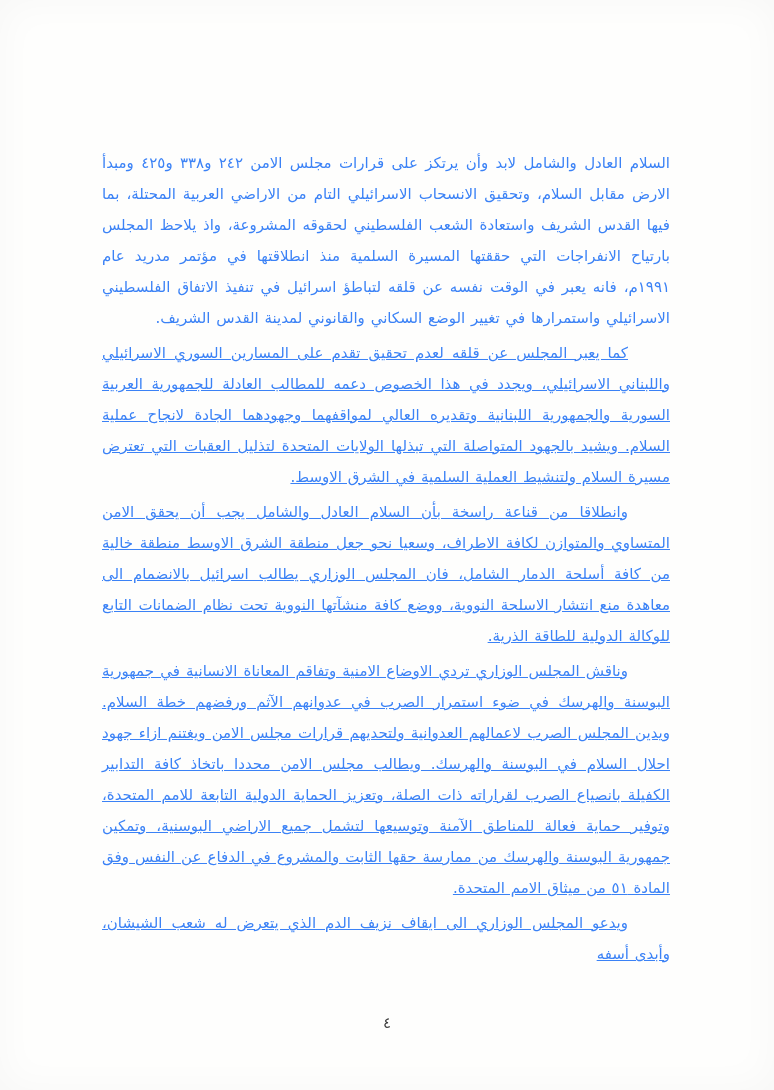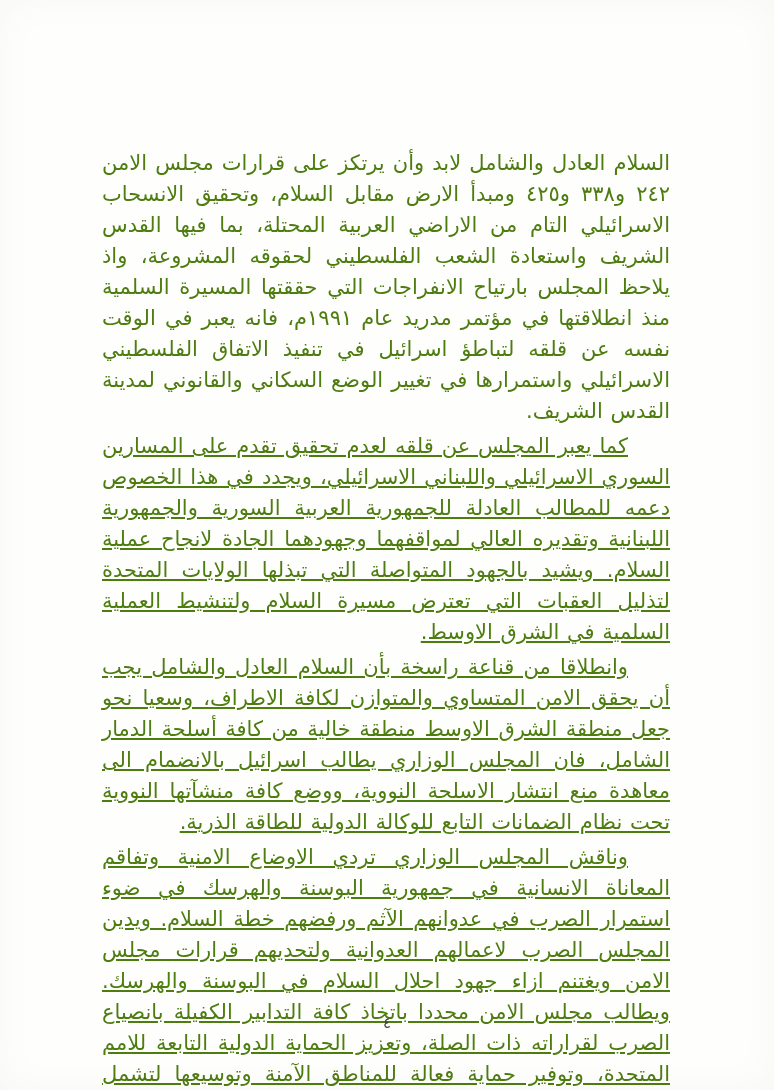--- a/index.html
+++ b/index.html
@@ -29,23 +29,23 @@
 
   .text-block {
     position: absolute;
     top: 148px;
     right: 104px;
     left: 102px;
     direction: rtl;
   }
 
   .para {
-    font-size: 21px;
+    font-size: 15px;
     line-height: 31px;
-    color: #4d7c0f;
+    color: #3b82f6;
     text-align: justify;
     text-align-last: right;
     word-spacing: 1px;
     margin-bottom: 4px;
   }
 
   .para.indent {
     text-indent: 42px;
     text-decoration: underline;
   }
@@ -68,17 +68,18 @@
 
   <div class="text-block">
     <p class="para">السلام العادل والشامل لابد وأن يرتكز على قرارات مجلس الامن ٢٤٢ و٣٣٨ و٤٢٥ ومبدأ الارض مقابل السلام، وتحقيق الانسحاب الاسرائيلي التام من الاراضي العربية المحتلة، بما فيها القدس الشريف واستعادة الشعب الفلسطيني لحقوقه المشروعة، واذ يلاحظ المجلس بارتياح الانفراجات التي حققتها المسيرة السلمية منذ انطلاقتها في مؤتمر مدريد عام ١٩٩١م، فانه يعبر في الوقت نفسه عن قلقه لتباطؤ اسرائيل في تنفيذ الاتفاق الفلسطيني الاسرائيلي واستمرارها في تغيير الوضع السكاني والقانوني لمدينة القدس الشريف.</p>
 
     <p class="para indent">كما يعبر المجلس عن قلقه لعدم تحقيق تقدم على المسارين السوري الاسرائيلي واللبناني الاسرائيلي، ويجدد في هذا الخصوص دعمه للمطالب العادلة للجمهورية العربية السورية والجمهورية اللبنانية وتقديره العالي لمواقفهما وجهودهما الجادة لانجاح عملية السلام. ويشيد بالجهود المتواصلة التي تبذلها الولايات المتحدة لتذليل العقبات التي تعترض مسيرة السلام ولتنشيط العملية السلمية في الشرق الاوسط.</p>
 
     <p class="para indent">وانطلاقا من قناعة راسخة بأن السلام العادل والشامل يجب أن يحقق الامن المتساوي والمتوازن لكافة الاطراف، وسعيا نحو جعل منطقة الشرق الاوسط منطقة خالية من كافة أسلحة الدمار الشامل، فان المجلس الوزاري يطالب اسرائيل بالانضمام الى معاهدة منع انتشار الاسلحة النووية، ووضع كافة منشآتها النووية تحت نظام الضمانات التابع للوكالة الدولية للطاقة الذرية.</p>
 
     <p class="para indent">وناقش المجلس الوزاري تردي الاوضاع الامنية وتفاقم المعاناة الانسانية في جمهورية البوسنة والهرسك في ضوء استمرار الصرب في عدوانهم الآثم ورفضهم خطة السلام. ويدين المجلس الصرب لاعمالهم العدوانية ولتحديهم قرارات مجلس الامن ويغتنم ازاء جهود احلال السلام في البوسنة والهرسك. ويطالب مجلس الامن محددا باتخاذ كافة التدابير الكفيلة بانصياع الصرب لقراراته ذات الصلة، وتعزيز الحماية الدولية التابعة للامم المتحدة، وتوفير حماية فعالة للمناطق الآمنة وتوسيعها لتشمل جميع الاراضي البوسنية، وتمكين جمهورية البوسنة والهرسك من ممارسة حقها الثابت والمشروع في الدفاع عن النفس وفق المادة ٥١ من ميثاق الامم المتحدة.</p>
 
+    <p class="para indent">ويدعو المجلس الوزاري الى ايقاف نزيف الدم الذي يتعرض له شعب الشيشان، وأبدى أسفه</p>
   </div>
 
   <div class="page-number">٤</div>
 
 </div>
 
 </body></html>

